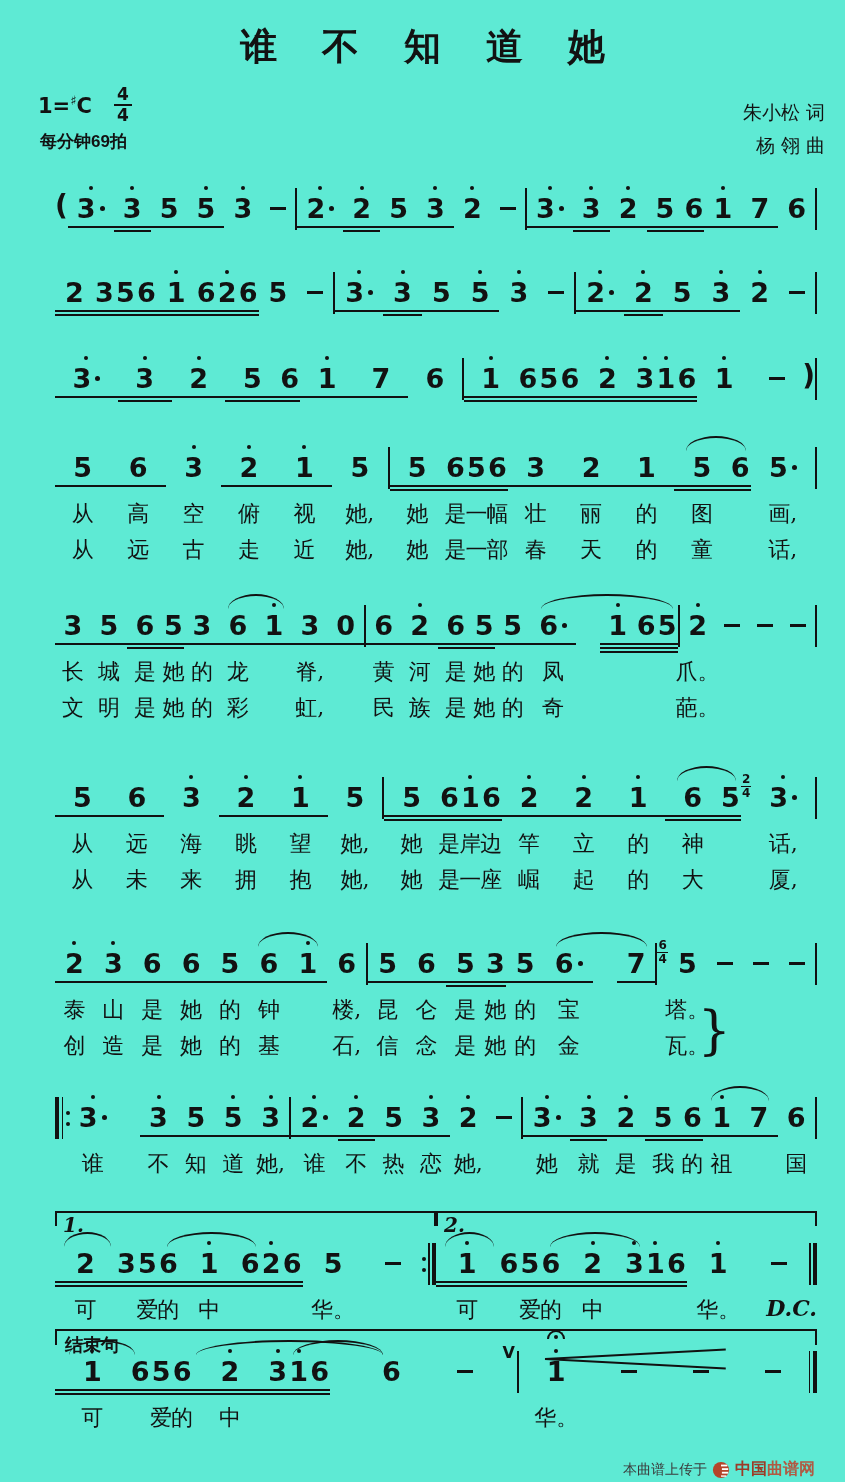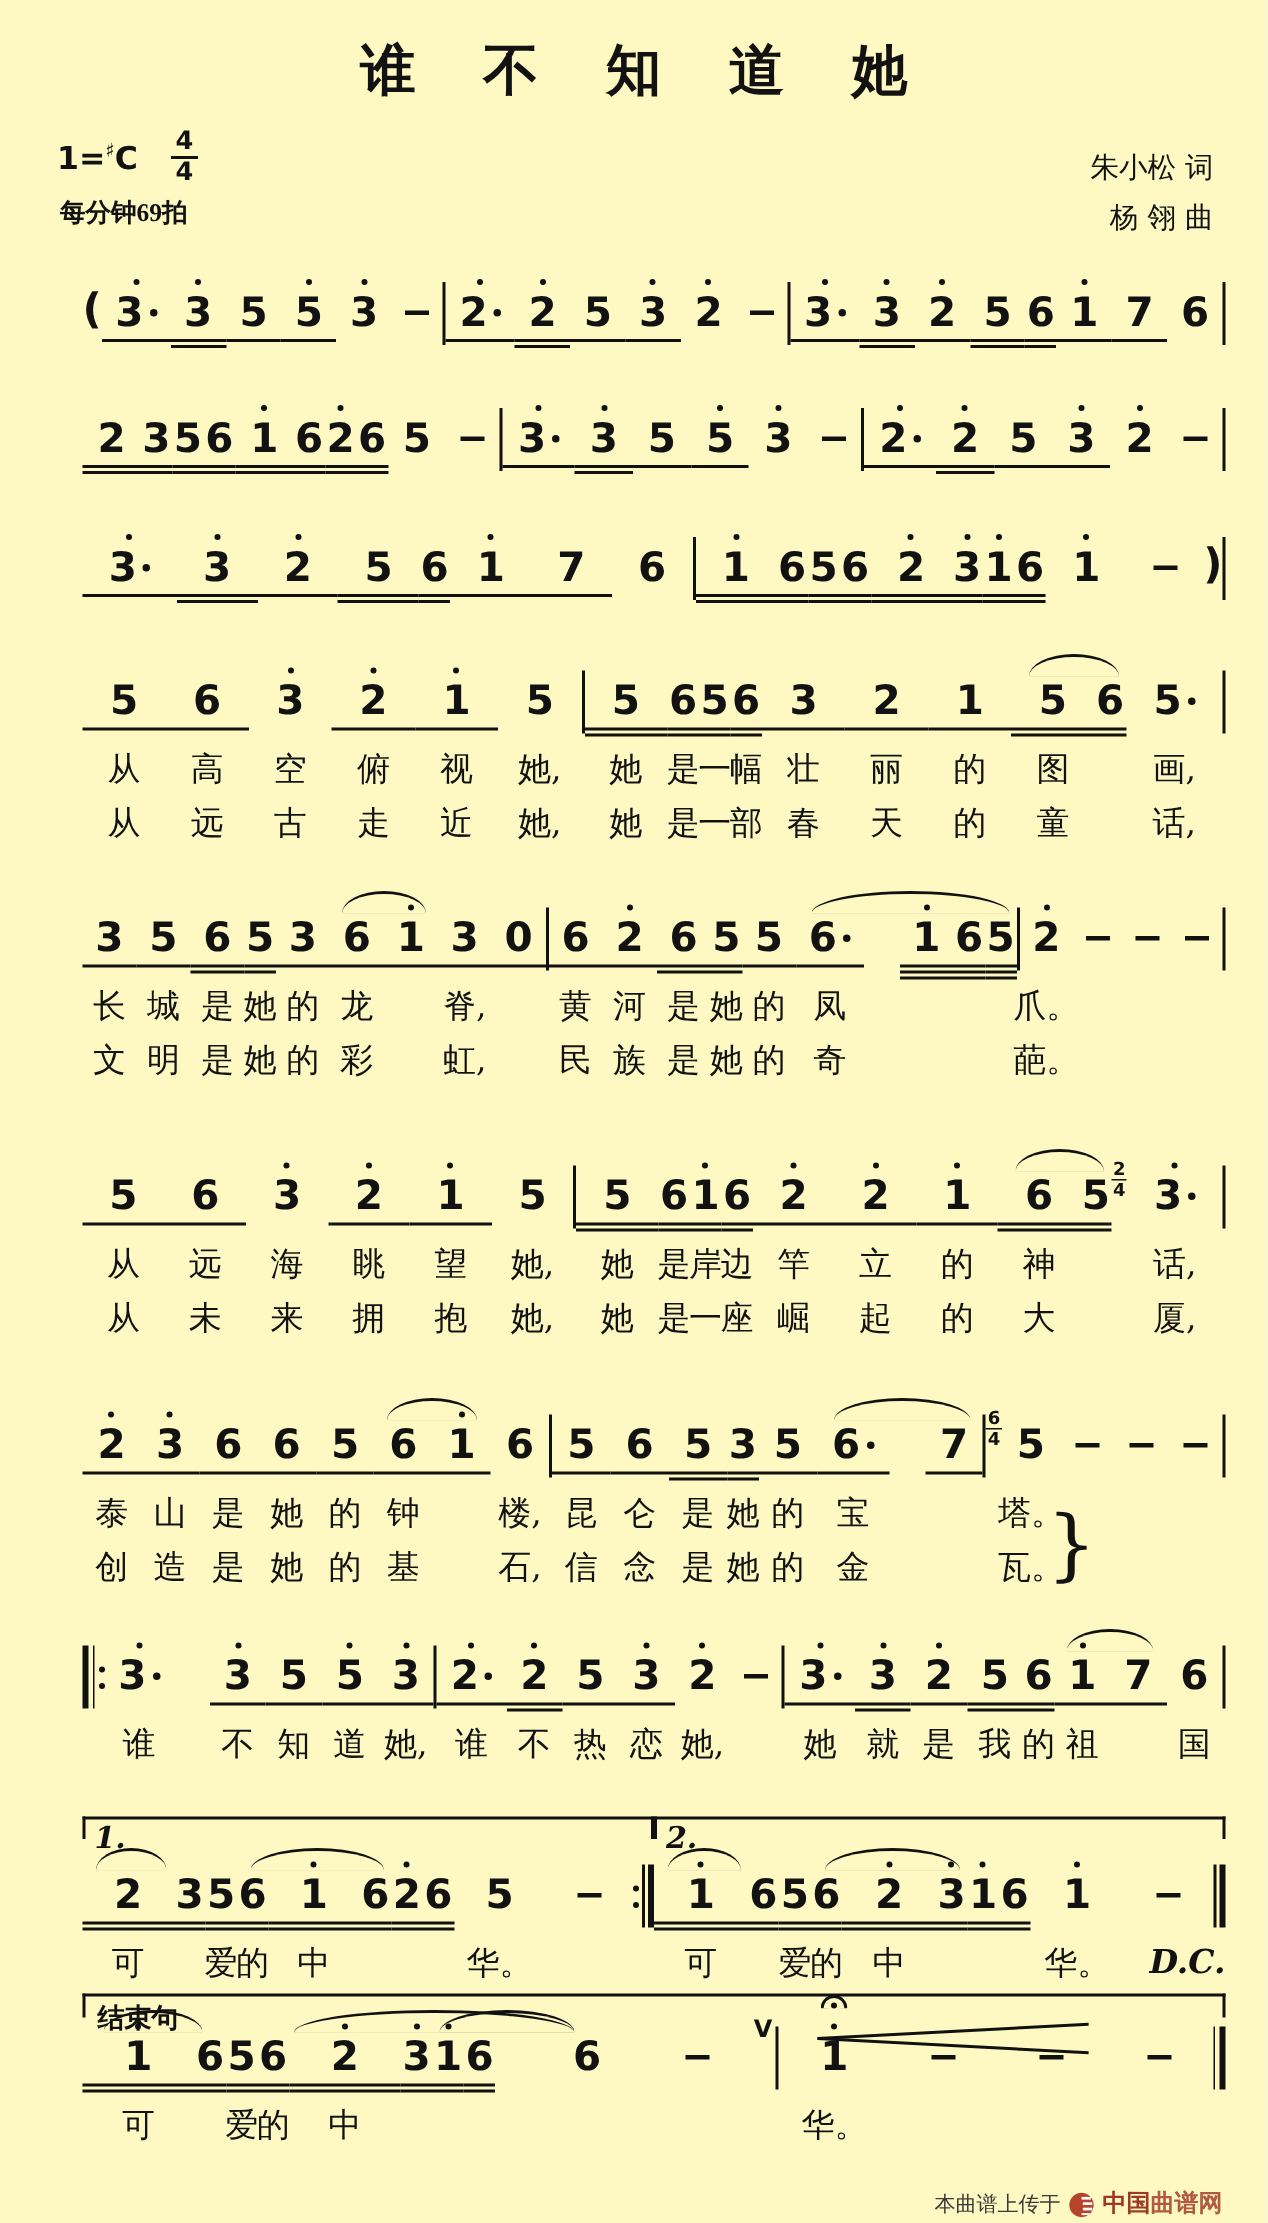--- a/index.html
+++ b/index.html
@@ -1,29 +1,29 @@
 <!DOCTYPE html>
 <html><head>
 <meta charset="utf-8">
 <style>
   html,body{margin:0;padding:0;background:#f2f2f2;}
   body{width:845px;height:1482px;position:relative;font-family:"Liberation Serif",serif;color:#121212;}
-  .page{position:absolute;inset:0;background:#fef9c3;overflow:hidden;}
+  .page{position:absolute;inset:0;background:#5eead4;overflow:hidden;}
 
   
   .title{margin-top:22px;text-align:center;font-family:"DejaVu Serif",serif;font-weight:bold;
          font-size:37px;letter-spacing:16px;text-indent:16px;}
-  .meta-row{position:relative;margin:14px 30px 0 38px;height:80px;}
+  .meta-row{position:relative;margin:14px 14px 0 38px;height:80px;}
   .key-block{position:absolute;left:0;top:2px;font-family:"DejaVu Sans",sans-serif;font-weight:bold;font-size:21px;}
   .key-block sup{font-size:13px;vertical-align:8px;}
   .frac{display:inline-block;vertical-align:middle;margin-left:22px;text-align:center;line-height:1;
         font-size:17px;transform:translateY(-2px);}
   .frac .ft{display:block;border-bottom:2px solid #111;padding:0 3px 1px;}
   .frac .fb{display:block;padding-top:1px;}
-  .tempo{position:absolute;left:2px;top:44px;font-family:Liberation Serif, serif;font-weight:bold;font-size:17px;}
+  .tempo{position:absolute;left:2px;top:44px;font-family:Liberation Sans, sans-serif;font-weight:bold;font-size:17px;}
   .credits{position:absolute;right:6px;top:10px;text-align:right;font-size:19px;line-height:1.75;
            font-family:"DejaVu Serif",serif;}
 
   
   .mline{position:relative;margin-left:55px;margin-right:28px;}
   .mline.h0{height:56px;}
   .mline.h1{height:92px;}
   .mline.h2{height:128px;}
   .notes-row{display:flex;align-items:flex-start;position:relative;width:100%;}
   .tok{display:flex;flex-direction:column;align-items:center;position:relative;flex:1 1 auto;min-width:21px;}

